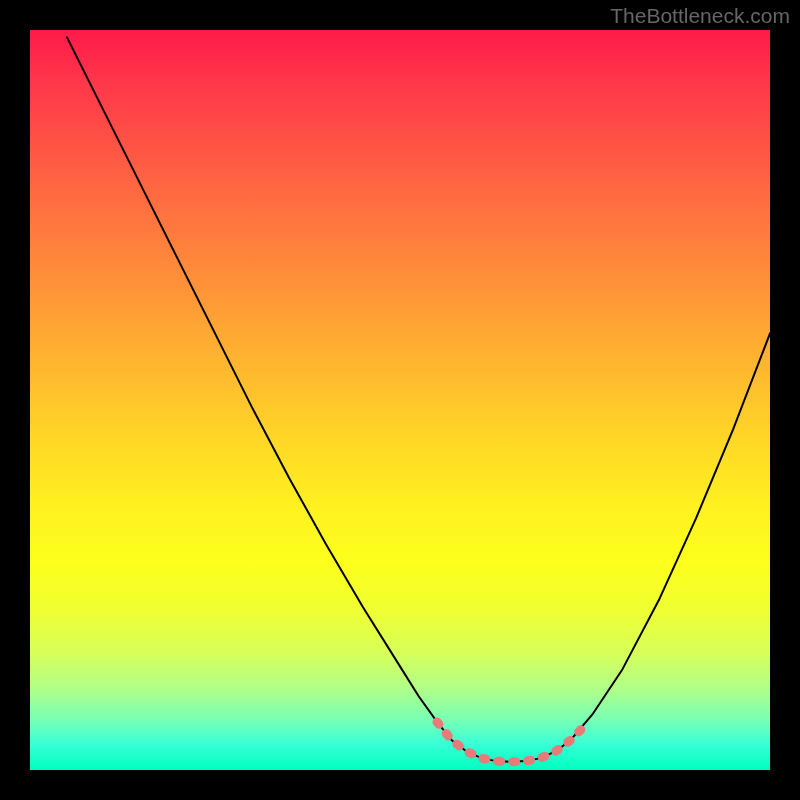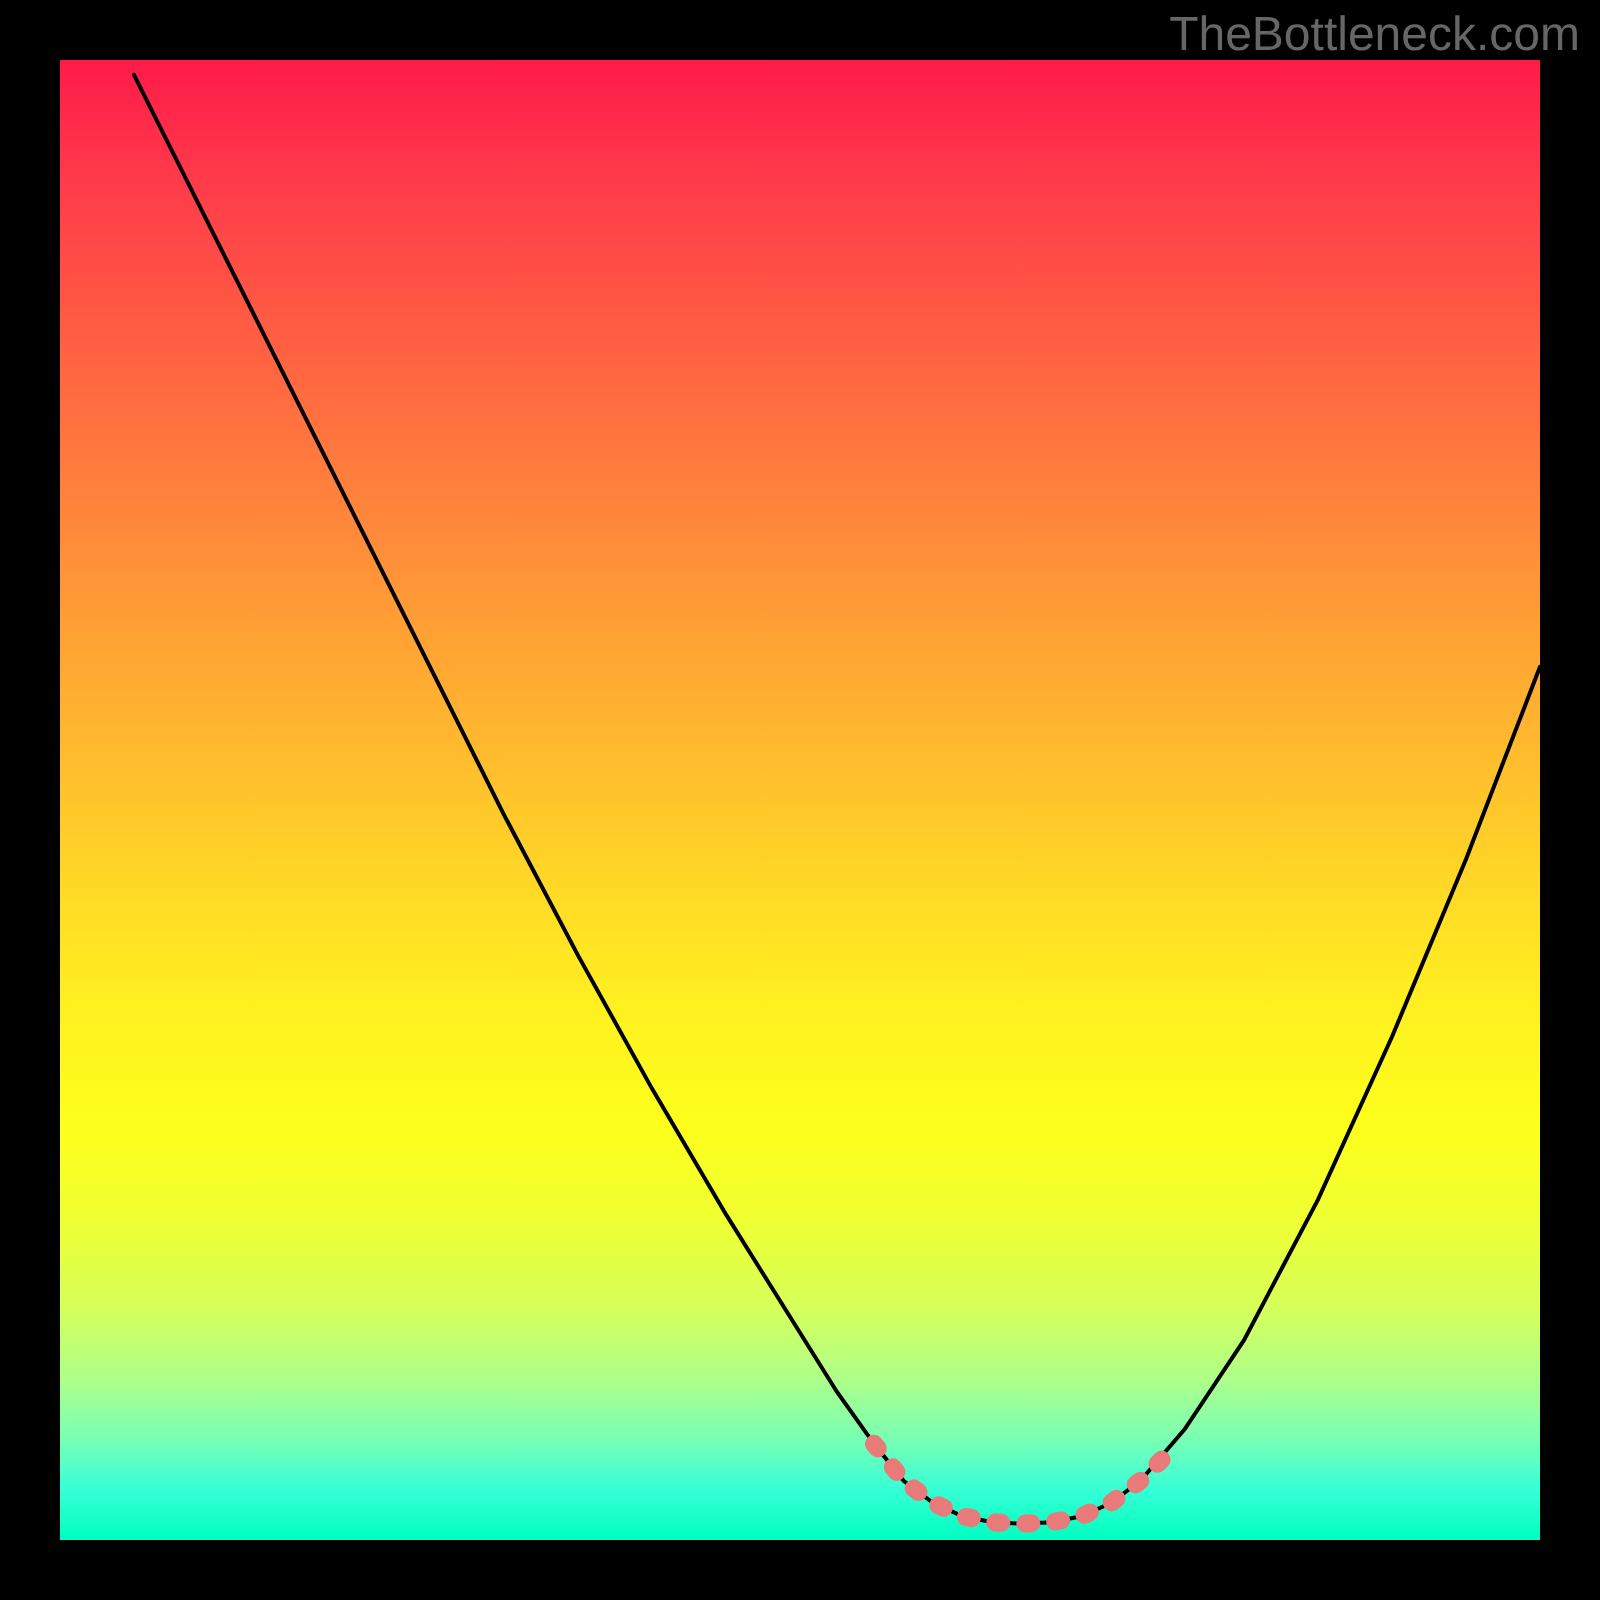--- a/index.html
+++ b/index.html
@@ -9,21 +9,21 @@
     background: #000;
     position: relative;
     overflow: hidden;
     font-family: Arial, sans-serif;
   }
   .watermark {
     position: absolute;
     top: 4px;
     right: 10px;
     color: #666;
-    font-size: 24px;
+    font-size: 21px;
     font-weight: 500;
     z-index: 10;
   }
   .chart-area {
     position: absolute;
     left: 30px;
     top: 30px;
     width: 740px;
     height: 740px;
   }

